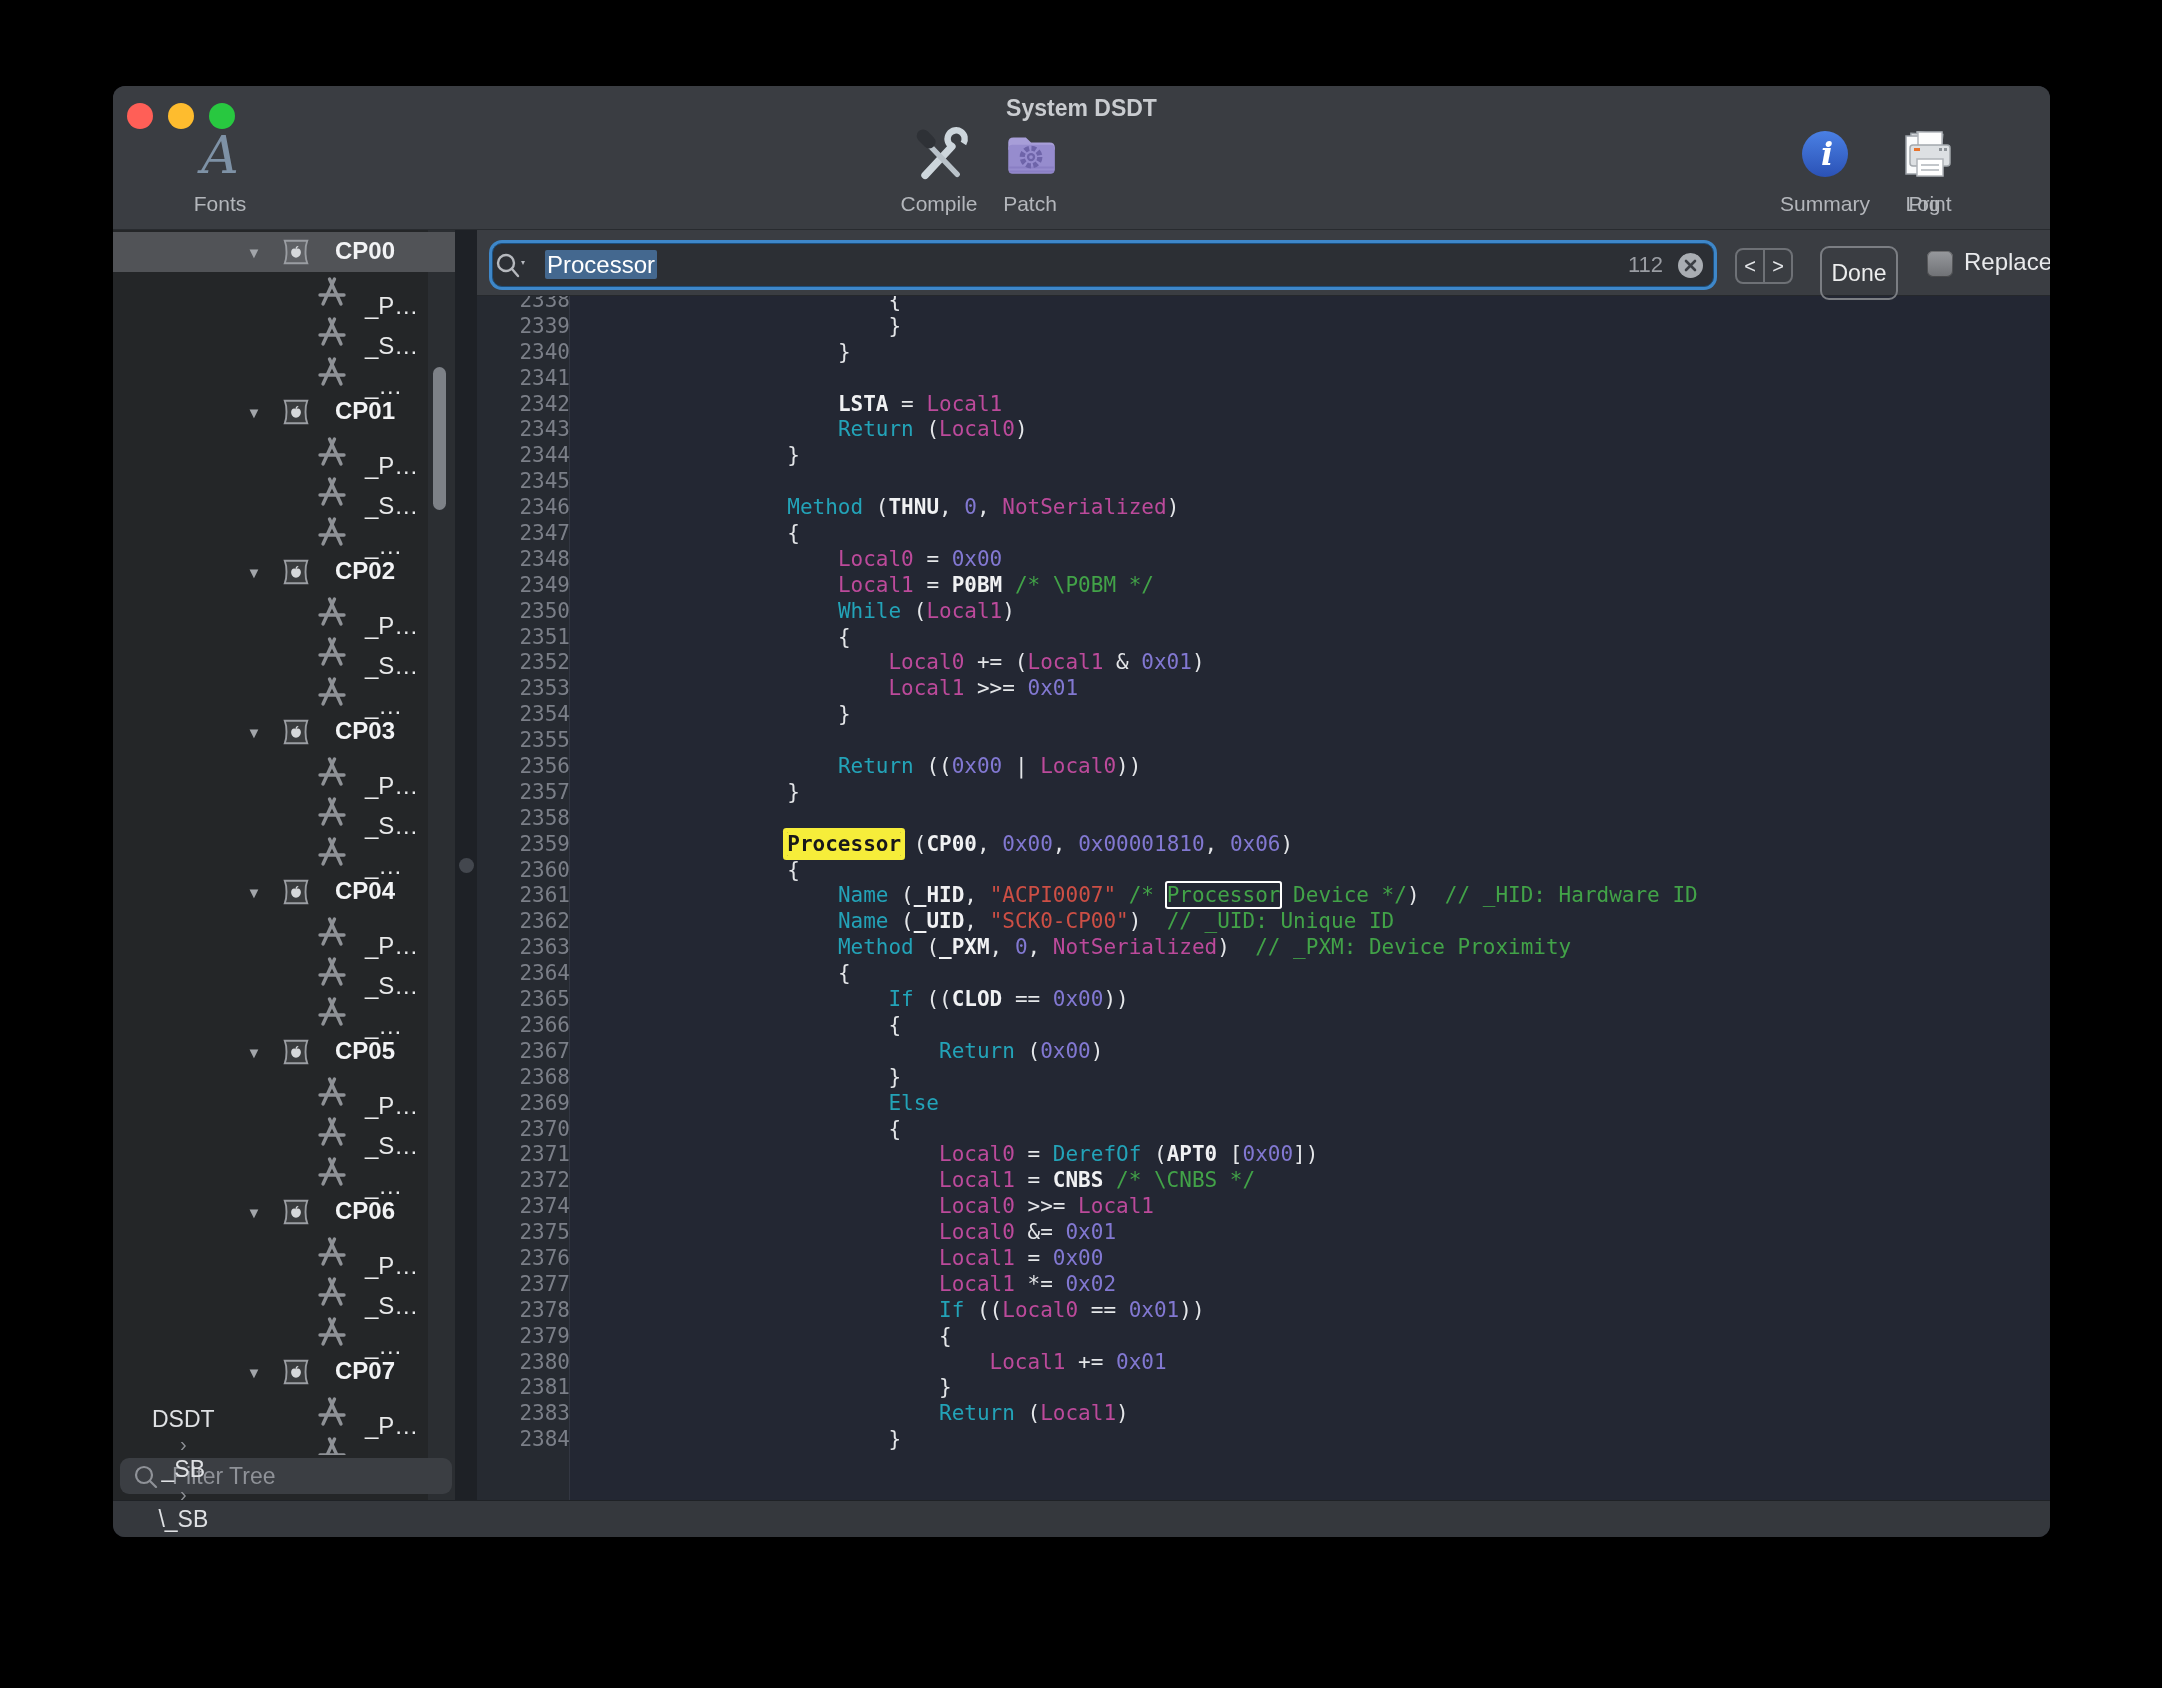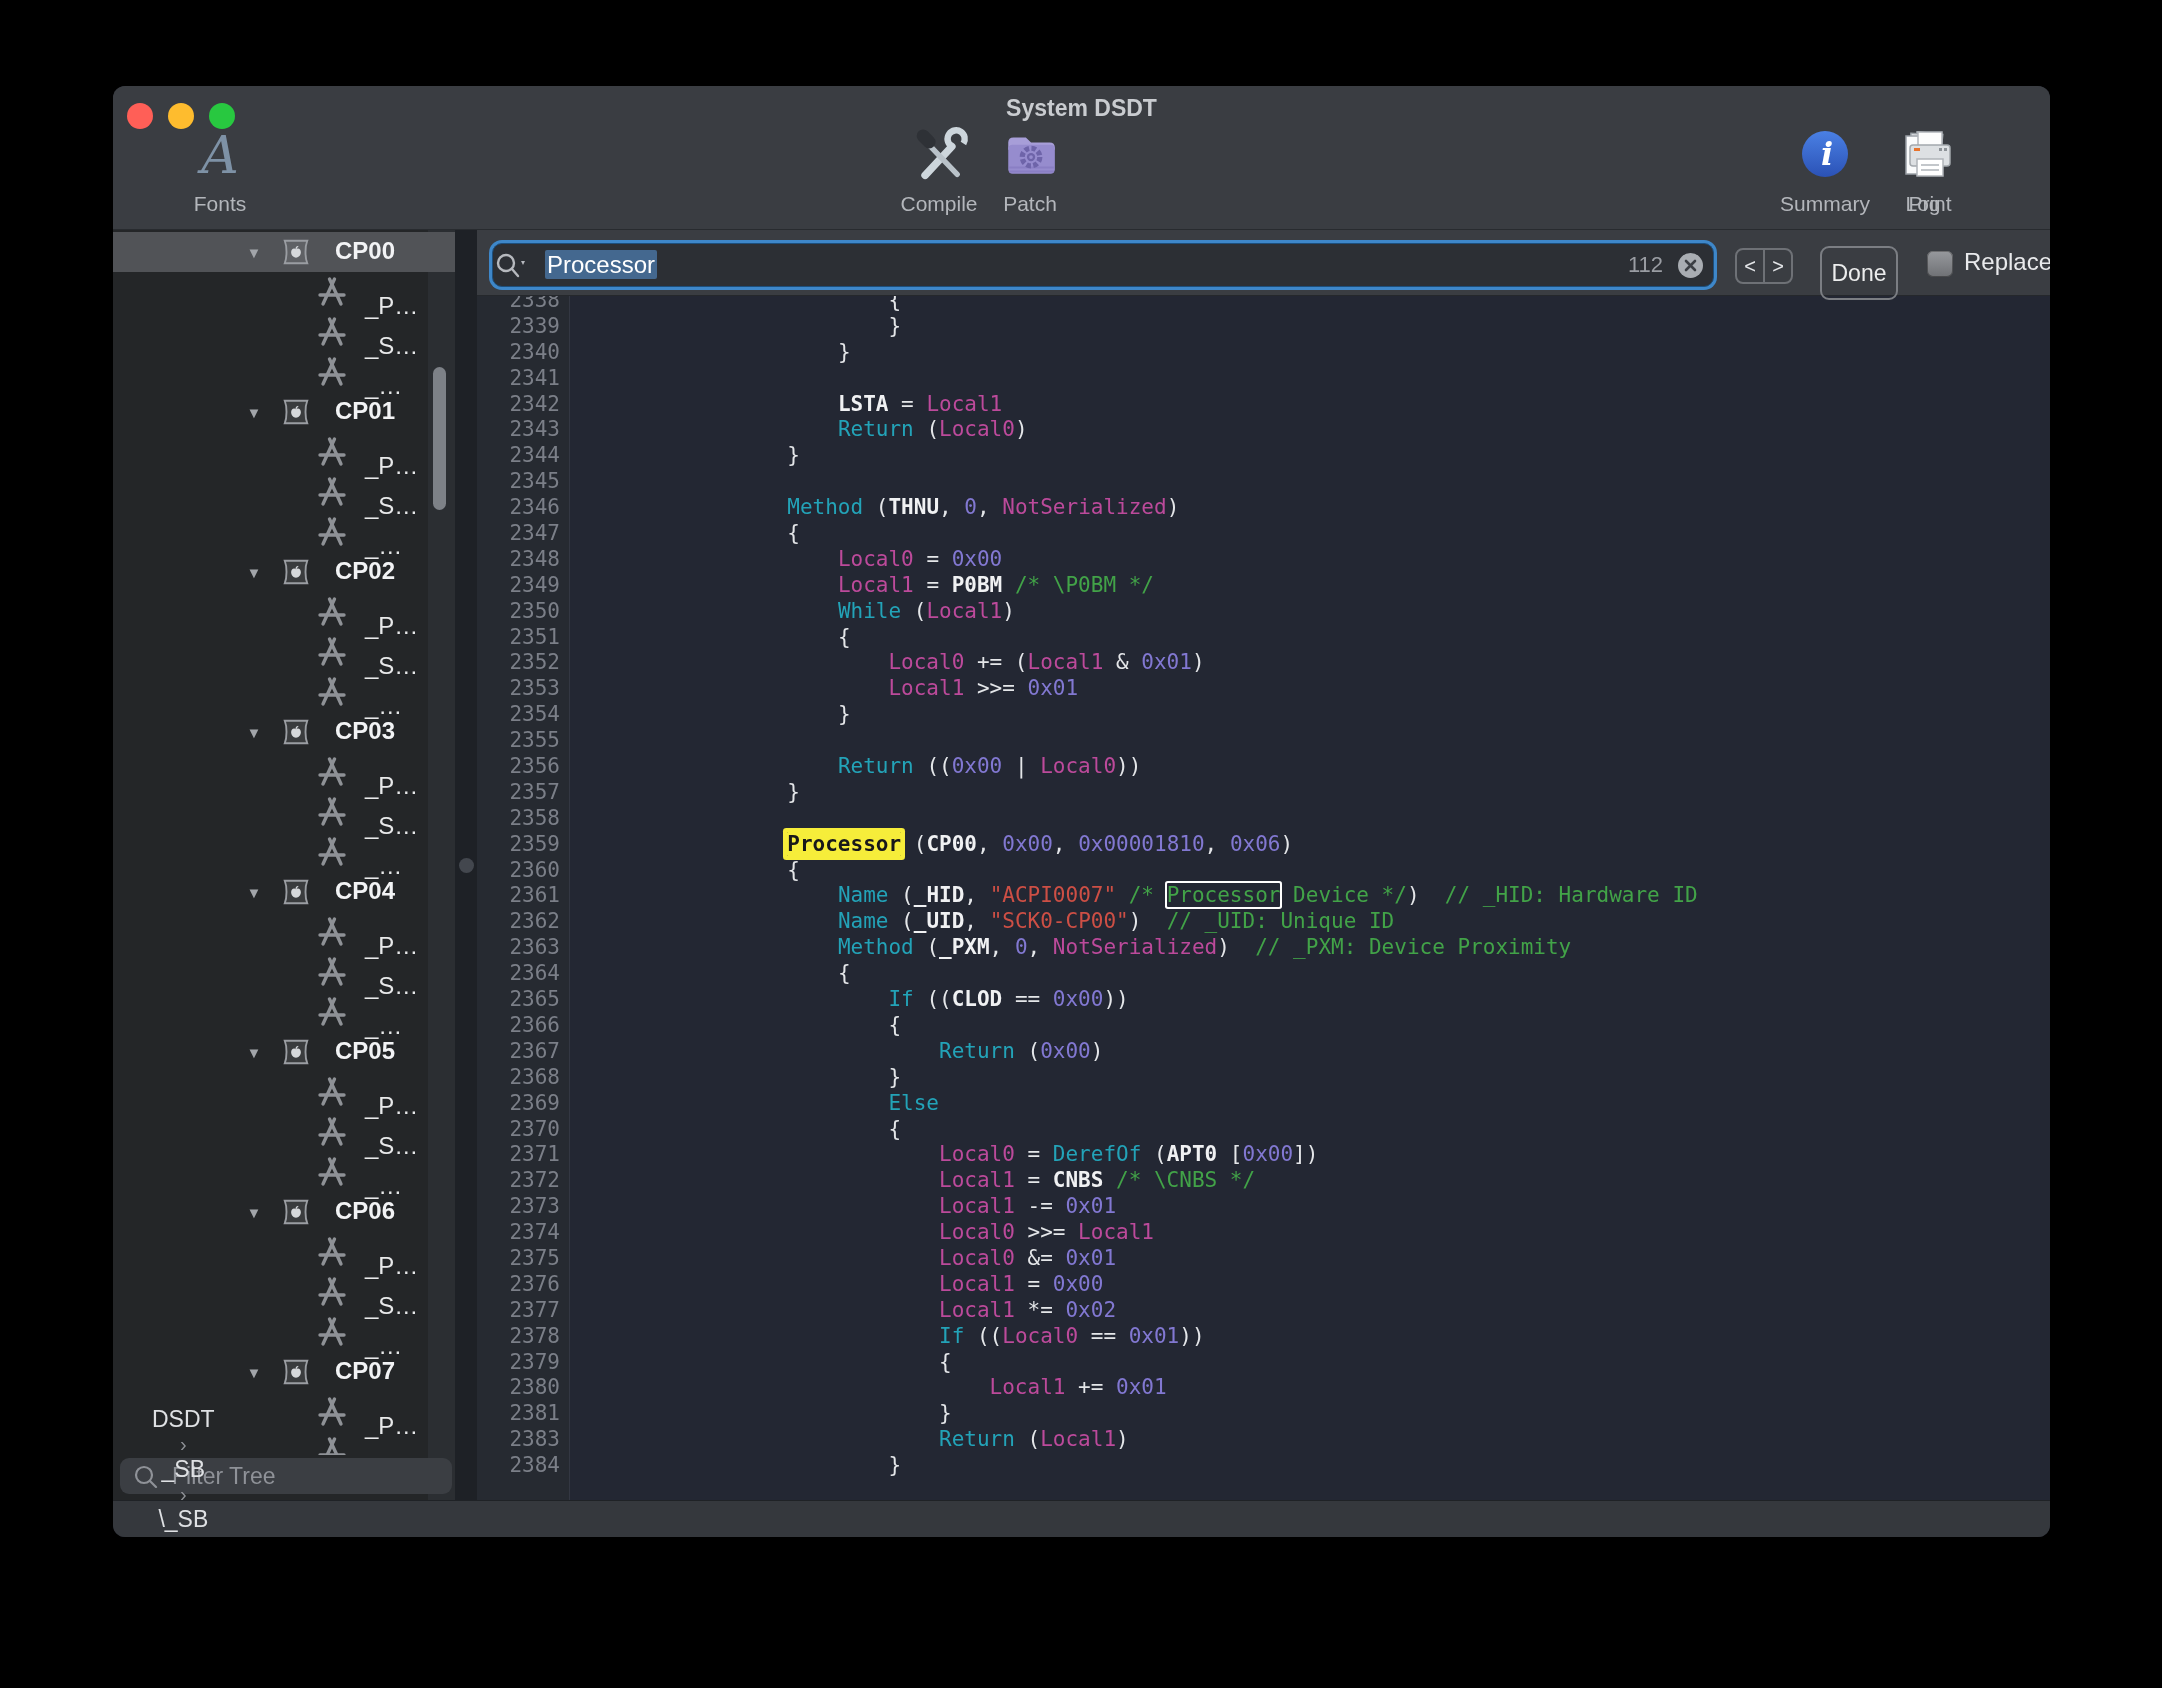--- a/index.html
+++ b/index.html
@@ -46,21 +46,21 @@
   .aicon{position:absolute;left:202px;top:3px;}
   .clabel{position:absolute;left:252px;top:20px;font-size:24px;color:#e8e9ea;}
   #filterfield{position:absolute;left:7px;top:1372px;width:332px;height:36px;border-radius:9px;background:#3b3e43;
     display:flex;align-items:center;}
   #filterfield .ph{margin-left:10px;font-size:23px;color:#8f9298;}
   
   #gutterbg{position:absolute;left:364px;top:210px;width:93px;height:1204px;background:#262a31;border-right:1px solid #333742;}
   #codearea{position:absolute;left:364px;top:210px;width:1573px;height:1204px;overflow:hidden;}
   #codeinner{position:absolute;left:0;top:-8px;}
   .cl{display:flex;height:25.9px;align-items:baseline;font-family:"DejaVu Sans Mono",monospace;font-size:21px;line-height:25.9px;}
-  .ln{width:93px;padding-right:10px;text-align:right;color:#7b7f88;flex:none;}
+  .ln{width:93px;padding-right:0;text-align:right;color:#7b7f88;flex:none;}
   .cc{margin-left:15px;white-space:pre;}
   .t-w{color:#e4e6e9;}
   .t-b{color:#f0f1f3;font-weight:bold;}
   .t-k{color:var(--keyword_teal,#23a3b8);}
   .t-p{color:var(--local_pink,#bc4a9b);}
   .t-v{color:var(--number_violet,#8278d2);}
   .t-c{color:var(--comment_green,#42a348);}
   .t-s{color:var(--string_red,#cd4f45);}
   .t-hy{background:var(--find_highlight,#f6ed3a);color:#17171a;font-weight:bold;box-shadow:0 0 0 4px var(--find_highlight,#f6ed3a);border-radius:1px;}
   .t-hb{color:var(--comment_green,#42a348);box-shadow:0 0 0 2px #fff;border-radius:1px;}
@@ -637,24 +637,20 @@
         </div>
         <div class="cl">
           <div class="ln">2371</div>
           <div class="cc"><span>                            </span><span class="t-p">Local0</span><span class="t-w"> = </span><span class="t-k">DerefOf</span><span class="t-w"> (</span><span class="t-b">APT0</span><span class="t-w"> [</span><span class="t-v">0x00</span><span class="t-w">])</span></div>
         </div>
         <div class="cl">
           <div class="ln">2372</div>
           <div class="cc"><span>                            </span><span class="t-p">Local1</span><span class="t-w"> = </span><span class="t-b">CNBS</span><span class="t-w"> </span><span class="t-c">/* \CNBS */</span></div>
         </div>
         <div class="cl">
-          <div class="ln">2373</div>
-          <div class="cc"><span>                            </span><span class="t-p">Local1</span><span class="t-w"> -= </span><span class="t-v">0x01</span></div>
-        </div>
-        <div class="cl">
           <div class="ln">2374</div>
           <div class="cc"><span>                            </span><span class="t-p">Local0</span><span class="t-w"> &gt;&gt;= </span><span class="t-p">Local1</span></div>
         </div>
         <div class="cl">
           <div class="ln">2375</div>
           <div class="cc"><span>                            </span><span class="t-p">Local0</span><span class="t-w"> &amp;= </span><span class="t-v">0x01</span></div>
         </div>
         <div class="cl">
           <div class="ln">2376</div>
           <div class="cc"><span>                            </span><span class="t-p">Local1</span><span class="t-w"> = </span><span class="t-v">0x00</span></div>

